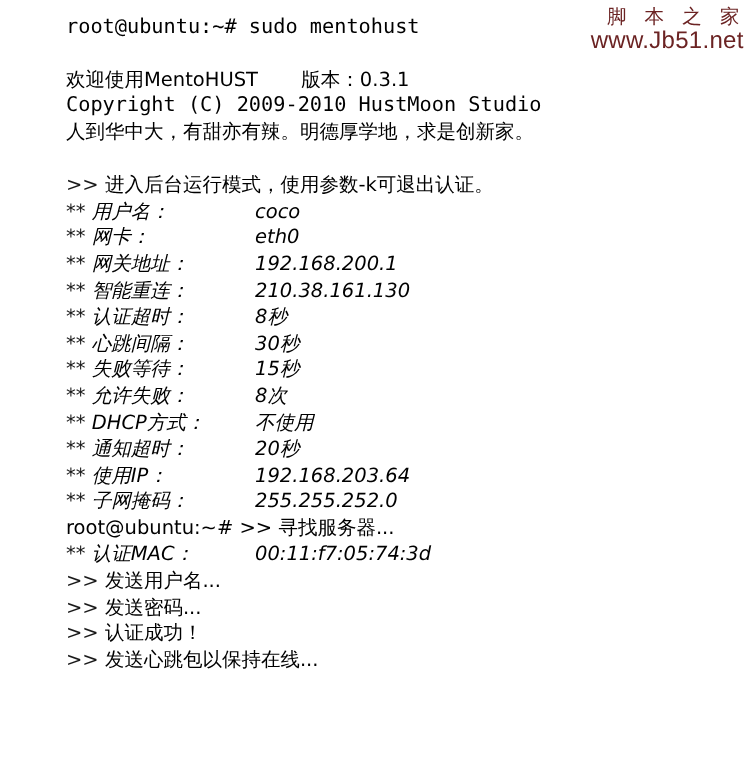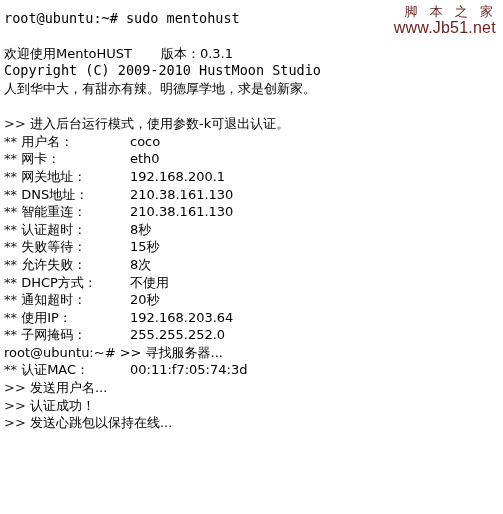--- a/index.html
+++ b/index.html
@@ -35,35 +35,37 @@
     top: -8px;
     width: 503px;
   }
 
   .line {
     white-space: pre;
     height: 17.6px;
     line-height: 17.6px;
     padding-left: 4px;
     letter-spacing: 0px;
+    margin-left: 40px;
   }
 
   .line.blank {
     height: 17.6px;
   }
 
   
   .tok-prefix {
     color: #1a1a1a;
   }
 
   
   .kv {
     display: block;
     white-space: pre;
+    font-style: italic;
   }
   .kv .k {
     display: inline-block;
     width: 126px;
     vertical-align: top;
   }
   .kv .v {
     display: inline-block;
     vertical-align: top;
   }
@@ -125,26 +127,26 @@
     <div class="line blank">&nbsp;</div>
 
     <div class="line cjk"><span class="tok-prefix">&gt;&gt;</span> <span>进入后台运行模式，使用参数-k可退出认证。</span></div>
 
     <div class="line kv cjk"><span class="k"><span class="tok-prefix">**</span> <span>用户名：</span></span><span class="v">coco</span></div>
 
     <div class="line kv cjk"><span class="k"><span class="tok-prefix">**</span> <span>网卡：</span></span><span class="v">eth0</span></div>
 
     <div class="line kv cjk"><span class="k"><span class="tok-prefix">**</span> <span>网关地址：</span></span><span class="v">192.168.200.1</span></div>
 
-    <div class="line kv cjk"><span class="k"><span class="tok-prefix">**</span> <span>DNS地址：</span></span><span class="v">210.38.161.130</span></div>
 
     <div class="line kv cjk"><span class="k"><span class="tok-prefix">**</span> <span>智能重连：</span></span><span class="v">210.38.161.130</span></div>
 
     <div class="line kv cjk"><span class="k"><span class="tok-prefix">**</span> <span>认证超时：</span></span><span class="v">8秒</span></div>
 
+    <div class="line kv cjk"><span class="k"><span class="tok-prefix">**</span> <span>心跳间隔：</span></span><span class="v">30秒</span></div>
 
     <div class="line kv cjk"><span class="k"><span class="tok-prefix">**</span> <span>失败等待：</span></span><span class="v">15秒</span></div>
 
     <div class="line kv cjk"><span class="k"><span class="tok-prefix">**</span> <span>允许失败：</span></span><span class="v">8次</span></div>
 
 
     <div class="line kv cjk"><span class="k"><span class="tok-prefix">**</span> <span>DHCP方式：</span></span><span class="v">不使用</span></div>
 
     <div class="line kv cjk"><span class="k"><span class="tok-prefix">**</span> <span>通知超时：</span></span><span class="v">20秒</span></div>
 
@@ -152,20 +154,21 @@
     <div class="line kv cjk"><span class="k"><span class="tok-prefix">**</span> <span>使用IP：</span></span><span class="v">192.168.203.64</span></div>
 
     <div class="line kv cjk"><span class="k"><span class="tok-prefix">**</span> <span>子网掩码：</span></span><span class="v">255.255.252.0</span></div>
 
     <div class="line cjk">root@ubuntu:~# &gt;&gt; 寻找服务器...</div>
 
     <div class="line kv cjk"><span class="k"><span class="tok-prefix">**</span> <span>认证MAC：</span></span><span class="v">00:11:f7:05:74:3d</span></div>
 
     <div class="line cjk"><span class="tok-prefix">&gt;&gt;</span> <span>发送用户名...</span></div>
 
+    <div class="line cjk"><span class="tok-prefix">&gt;&gt;</span> <span>发送密码...</span></div>
 
     <div class="line cjk"><span class="tok-prefix">&gt;&gt;</span> <span>认证成功！</span></div>
 
     <div class="line cjk"><span class="tok-prefix">&gt;&gt;</span> <span>发送心跳包以保持在线...</span></div>
 
   </div>
 
   <div id="watermark">
     <div class="wm-cn">脚 本 之 家</div>
     <div class="wm-url">www.Jb51.net</div>

